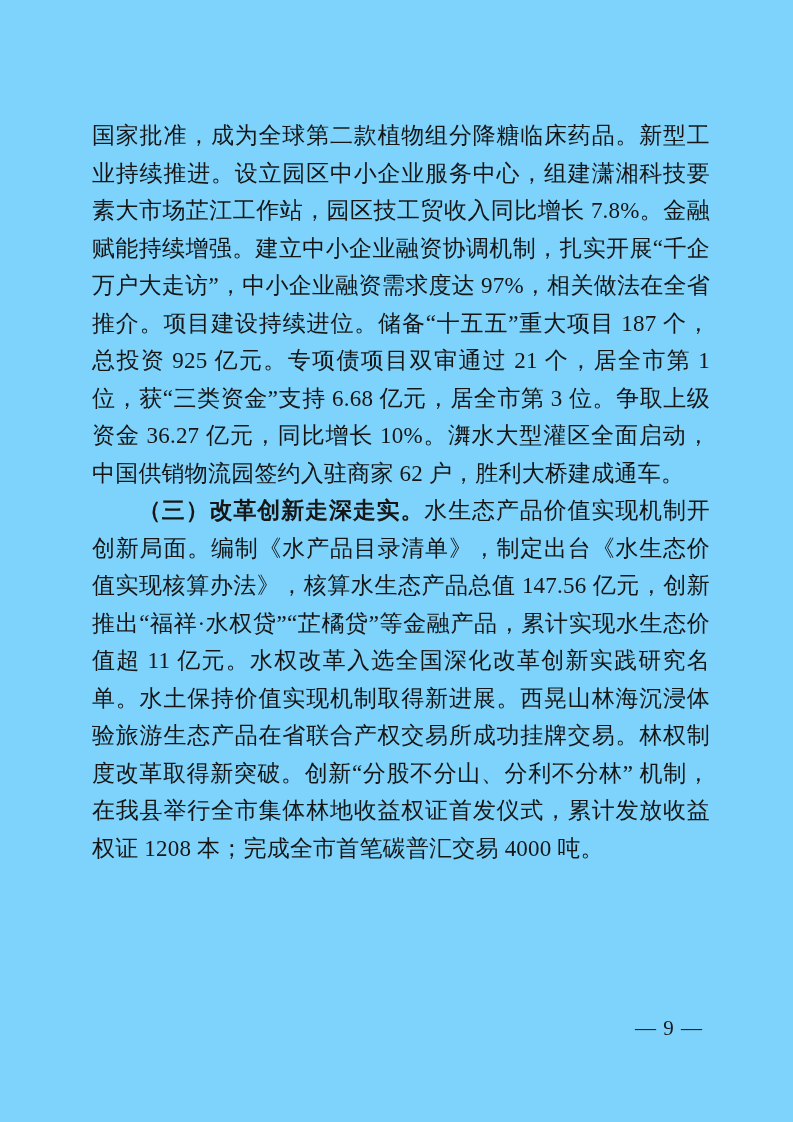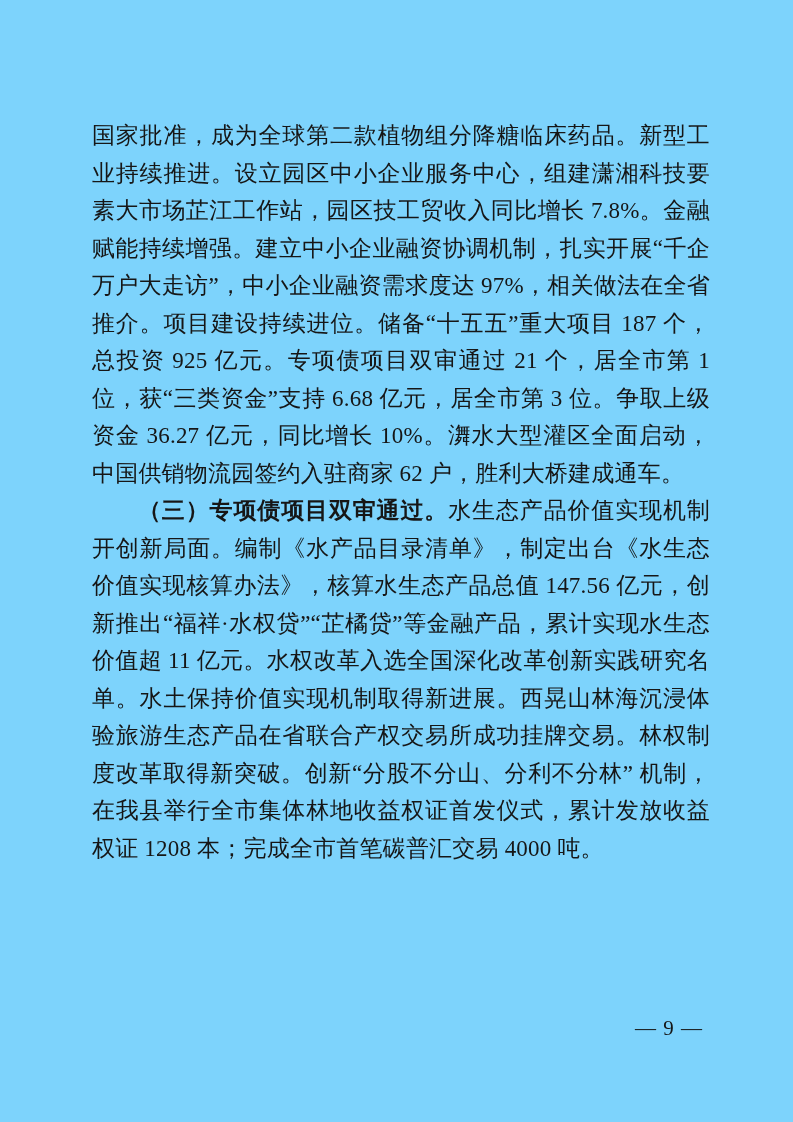--- a/index.html
+++ b/index.html
@@ -46,16 +46,16 @@
     color: #161616;
     letter-spacing: 1px;
   }
 </style>
 </head>
 <body>
 
 <div class="page">
   <div class="content">
     <p class="para"><span>国家批准，成为全球第二款植物组分降糖临床药品。新型工业持续推进。设立园区中小企业服务中心，组建潇湘科技要素大市场芷江工作站，园区技工贸收入同比增长 7.8%。金融赋能持续增强。建立中小企业融资协调机制，扎实开展“千企万户大走访”，中小企业融资需求度达 97%，相关做法在全省推介。项目建设持续进位。储备“十五五”重大项目 187 个，总投资 925 亿元。专项债项目双审通过 21 个，居全市第 1 位，获“三类资金”支持 6.68 亿元，居全市第 3 位。争取上级资金 36.27 亿元，同比增长 10%。㵲水大型灌区全面启动，中国供销物流园签约入驻商家 62 户，胜利大桥建成通车。</span></p>
-    <p class="para para-indent"><span class="section-heading">（三）专项债项目双审通过。</span><span>水生态产品价值实现机制开创新局面。编制《水产品目录清单》，制定出台《水生态价值实现核算办法》，核算水生态产品总值 147.56 亿元，创新推出“福祥·水权贷”“芷橘贷”等金融产品，累计实现水生态价值超 11 亿元。水权改革入选全国深化改革创新实践研究名单。水土保持价值实现机制取得新进展。西晃山林海沉浸体验旅游生态产品在省联合产权交易所成功挂牌交易。林权制度改革取得新突破。创新“分股不分山、分利不分林” 机制，在我县举行全市集体林地收益权证首发仪式，累计发放收益权证 1208 本；完成全市首笔碳普汇交易 4000 吨。</span></p>
+    <p class="para para-indent"><span class="section-heading">（三）改革创新走深走实。</span><span>水生态产品价值实现机制开创新局面。编制《水产品目录清单》，制定出台《水生态价值实现核算办法》，核算水生态产品总值 147.56 亿元，创新推出“福祥·水权贷”“芷橘贷”等金融产品，累计实现水生态价值超 11 亿元。水权改革入选全国深化改革创新实践研究名单。水土保持价值实现机制取得新进展。西晃山林海沉浸体验旅游生态产品在省联合产权交易所成功挂牌交易。林权制度改革取得新突破。创新“分股不分山、分利不分林” 机制，在我县举行全市集体林地收益权证首发仪式，累计发放收益权证 1208 本；完成全市首笔碳普汇交易 4000 吨。</span></p>
   </div>
   <div class="page-footer">— 9 —</div>
 </div>
 
 </body></html>

